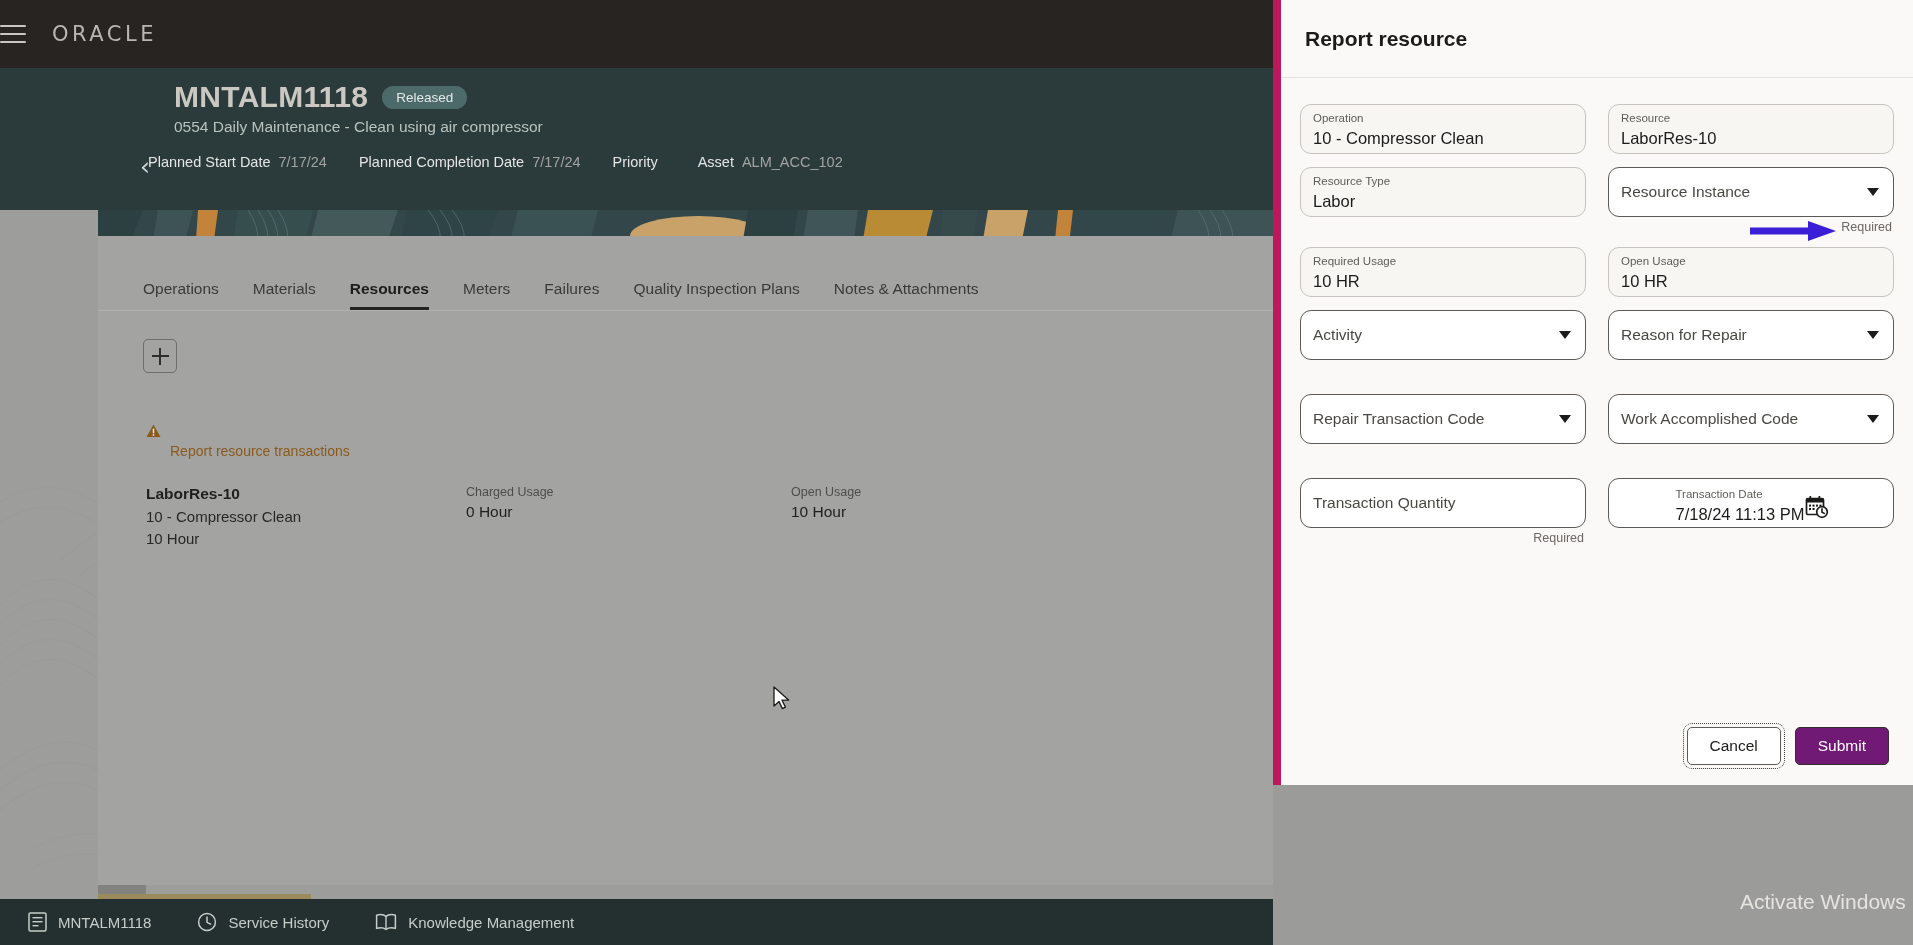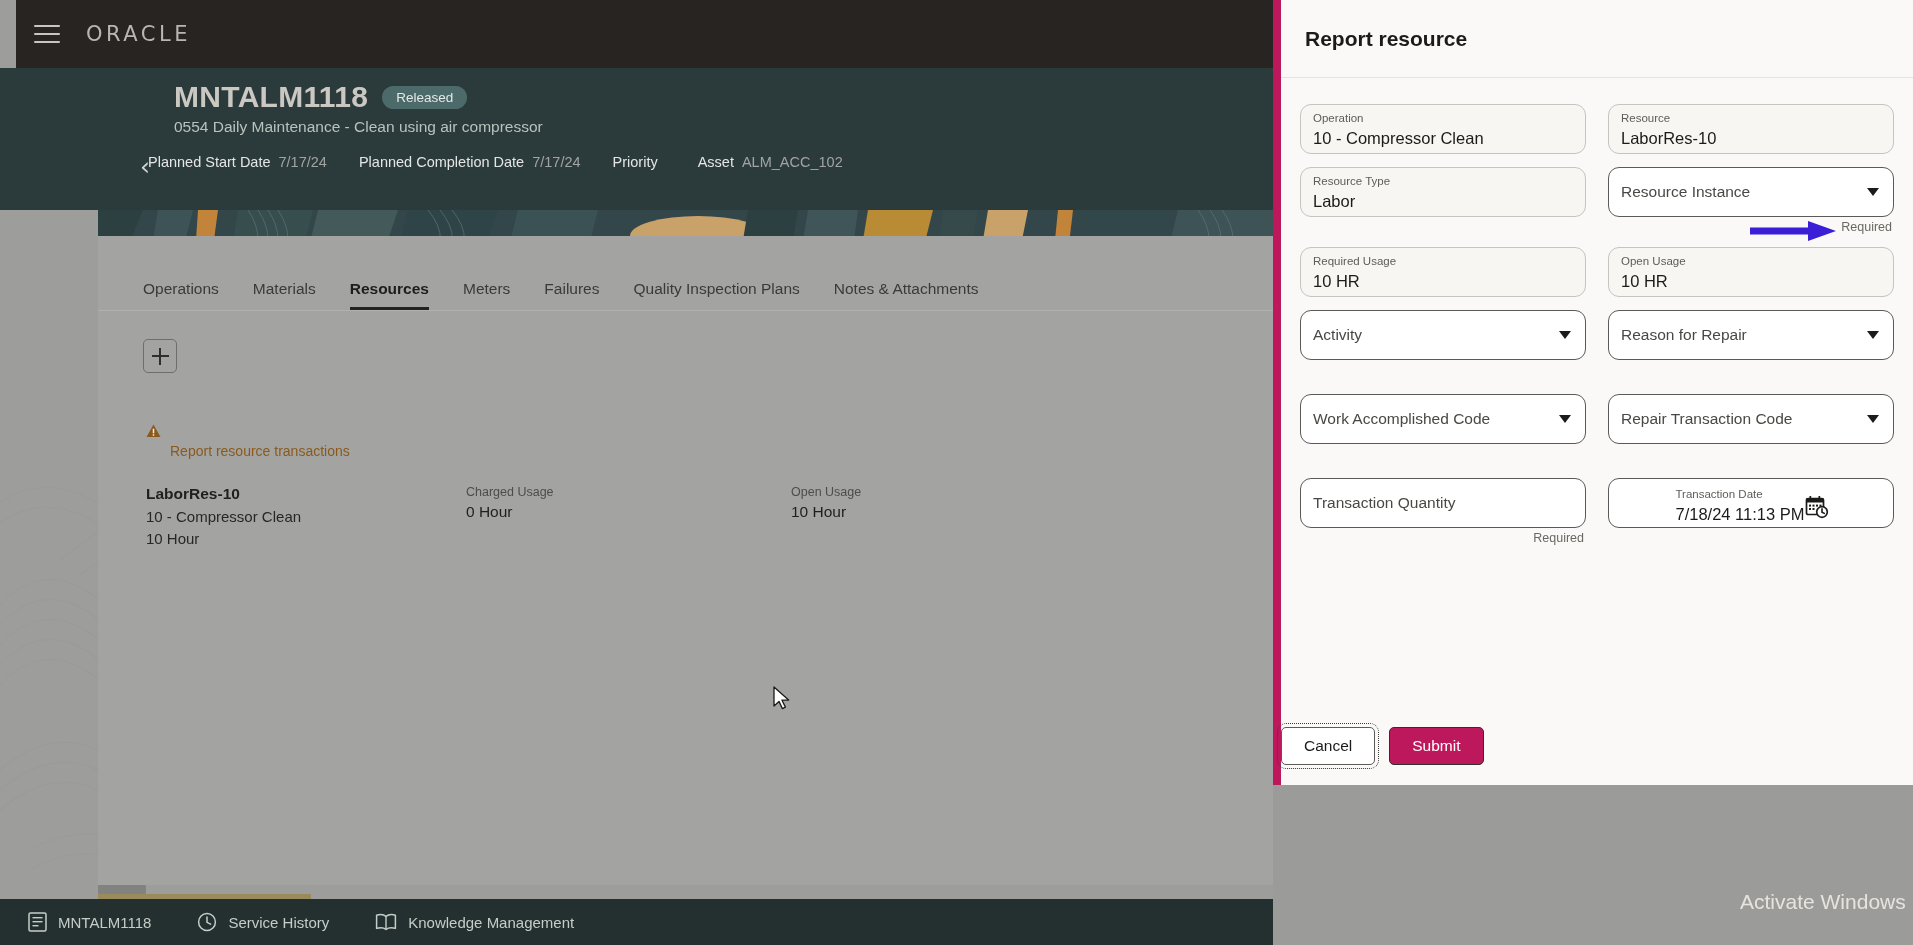--- a/index.html
+++ b/index.html
@@ -19,23 +19,23 @@
     background: #9d9d9b;
   }
   .app-dim {
     position: absolute; inset: 0;
     background: rgba(110,110,108,0.0);
     pointer-events: none; z-index: 40;
   }
 
   
   #oracle-bar {
-    position: absolute; left: 16px; top: 0; width: 1273px; height: 68px;
+    position: absolute; left: 0; top: 0; width: 1273px; height: 68px;
     background: #272422;
-    display: flex; align-items: center; gap: 26px; padding-left: 18px;
+    display: flex; align-items: center; gap: 26px; 
   }
   .ham { width: 26px; height: 18px; display: flex; flex-direction: column;
          justify-content: space-between; cursor: pointer; }
   .ham span { display: block; height: 2px; background: #c9c6c2; border-radius: 1px; }
   .oracle-word {
     color: #b9b6b1; font-size: 21px; letter-spacing: 3.5px;
     font-family: "DejaVu Sans", sans-serif; font-weight: 400;
   }
 
   
@@ -218,32 +218,32 @@
   
   #annot-arrow { position: absolute; z-index: 70; left: 1748px; top: 218px; }
 
   
   #watermark {
     position: absolute; left: 1740px; top: 890px; z-index: 52;
     color: #efece7; font-size: 21px; white-space: nowrap; opacity: .9;
   }
 
   #panel-footer {
-    height: 78px; display: flex; align-items: center; justify-content: flex-start;
+    height: 78px; display: flex; align-items: center; justify-content: flex-end;
     gap: 14px; padding-right: 24px; position: relative;
   }
   .btn {
     font-size: 15.5px; border-radius: 5px; cursor: pointer;
     padding: 9px 22px; font-family: "Liberation Sans", sans-serif;
   }
   .btn-cancel {
     background: #ffffff; border: 1px solid #5c5a56; color: #1b1b19;
     outline: 1px dotted #3a3a38; outline-offset: 3px;
   }
-  .btn-submit { background: #be185d; border: 1px solid #322f2c; color: #ffffff; }
+  .btn-submit { background: #701a75; border: 1px solid #322f2c; color: #ffffff; }
 </style>
 </head>
 <body>
 
 <div id="root">
 
   <div id="app-left">
 
     <svg id="bg-pattern" viewBox="0 0 1273 682" preserveAspectRatio="none">
       <g stroke="#8d8d8a" stroke-width="1.1" fill="none" opacity="0.55">
@@ -471,27 +471,27 @@
             <span class="caret"></span>
           </div>
         </div>
       </div>
 
       <div class="gap-row"></div>
 
       <div class="grid2">
         <div class="field-wrap">
           <div class="field select">
+            <span class="f-placeholder">Repair Transaction Code</span>
+            <span class="caret"></span>
+          </div>
+        </div>
+        <div class="field-wrap">
+          <div class="field select">
             <span class="f-placeholder">Work Accomplished Code</span>
-            <span class="caret"></span>
-          </div>
-        </div>
-        <div class="field-wrap">
-          <div class="field select">
-            <span class="f-placeholder">Repair Transaction Code</span>
             <span class="caret"></span>
           </div>
         </div>
       </div>
 
       <div class="gap-row"></div>
 
       <div class="grid2">
         <div class="field-wrap">
           <div class="field select">

